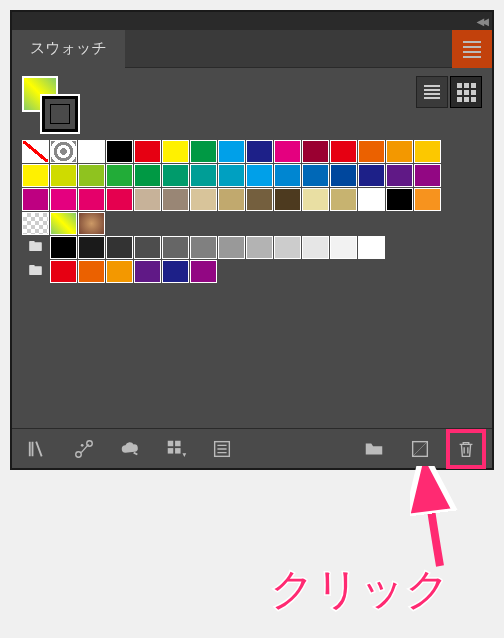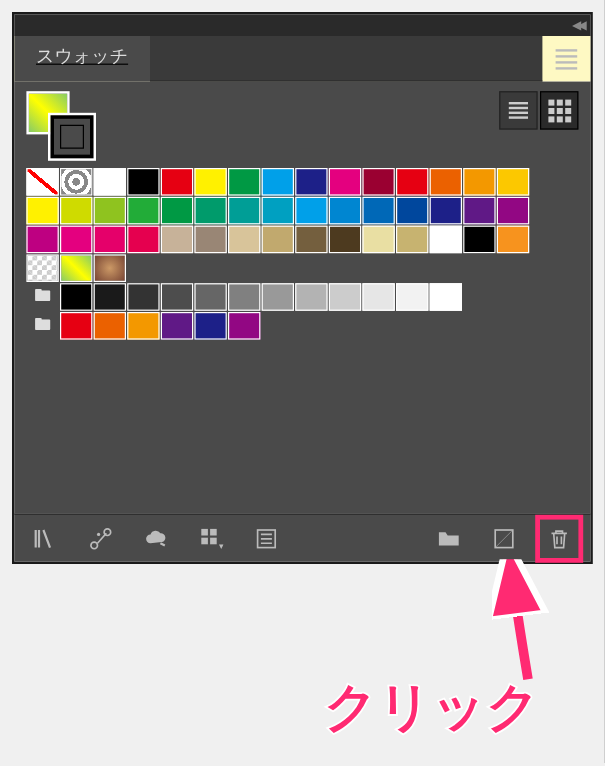--- a/index.html
+++ b/index.html
@@ -3,21 +3,21 @@
 <meta charset="utf-8">
 <style>
   * { box-sizing: border-box; margin: 0; padding: 0; }
   body { background: #f0f0f0; font-family: sans-serif; width: 504px; height: 638px; position: relative; }
   .panel-wrap {
     position: absolute; left: 10px; top: 10px; width: 484px; height: 460px;
     border: 2px solid #1a1a1a;
   }
   .collapse-bar { height: 18px; background: #2a2a2a; display: flex; justify-content: flex-end; align-items: center; padding-right: 6px; }
   .chev { color: #888; font-size: 10px; letter-spacing: -3px; }
-  .tabbar { height: 38px; background: #fef9c3; display: flex; align-items: stretch; text-decoration: underline; }
+  .tabbar { height: 38px; background: #c2410c; display: flex; align-items: stretch; }
   .tab { background: #4a4a4a; color: #ddd; font-size: 15px; padding: 10px 18px 0 18px; line-height: 1; }
   .tab-spacer { flex:1; background:#3a3a3a; border-bottom:1px solid #2a2a2a; }
   .menu-btn { width: 40px; display:flex; align-items:center; justify-content:center; }
   .hambox { display:flex; flex-direction:column; gap:3px; }
   .hambox span { width:18px; height:2px; background:#bbb; }
   .body { background:#4a4a4a; padding: 8px 10px 6px 10px; height: calc(100% - 18px - 38px - 40px); position:relative; }
   .topctrl { display:flex; justify-content:space-between; align-items:flex-start; margin-bottom:8px; }
   .fillstroke { position:relative; width:56px; height:56px; }
   .swatch-big { width:36px; height:36px; border:2px solid #fff; position:absolute; }
   .swatch-fill { left:0; top:0; background:linear-gradient(45deg,#8c6,#ff0,#8c6); border-color:#fff; }
@@ -37,21 +37,21 @@
   .sw.chk { background-image: linear-gradient(45deg,#ccc 25%,transparent 25%,transparent 75%,#ccc 75%),linear-gradient(45deg,#ccc 25%,#fff 25%,#fff 75%,#ccc 75%); background-size:8px 8px; background-position:0 0,4px 4px; }
   .sw.pat1 { background:linear-gradient(45deg,#8c6,#ff0,#8c6); }
   .sw.pat2 { background:radial-gradient(circle,#c96,#743); }
   .folder-row { display:flex; gap:1px; margin-bottom:1px; align-items:center; }
   .folder-ico { width:27px; height:23px; display:flex; align-items:center; justify-content:center; color:#ddd; font-size:14px; }
   .bottombar { position:absolute; left:0; right:0; bottom:0; height:40px; background:#4a4a4a; border-top:1px solid #2a2a2a; display:flex; align-items:center; gap:18px; padding:0 12px; }
   .bbtn { width:28px; height:28px; display:flex; align-items:center; justify-content:center; color:#bbb; }
   .bbtn svg { width:22px; height:22px; }
   .bbtn.highlight { outline:4px solid #ff2a72; outline-offset:2px; }
   .callout-arrow { position:absolute; left:410px; top:466px; }
-  .callout-label { position:absolute; left:270px; top:560px; font-size:44px; font-weight:700; color:#ff2a72; -webkit-text-stroke:3px #fff; paint-order:stroke fill; white-space:nowrap; }
+  .callout-label { position:absolute; left:270px; top:560px; font-size:44px; font-weight:400; color:#ff2a72; -webkit-text-stroke:3px #fff; paint-order:stroke fill; white-space:nowrap; }
   .spacer-flex { flex:1; }
 </style>
 </head>
 <body>
 
 <div class="panel-wrap">
   <div class="collapse-bar">
     <span class="chev">◀◀</span>
   </div>
   <div class="tabbar">

